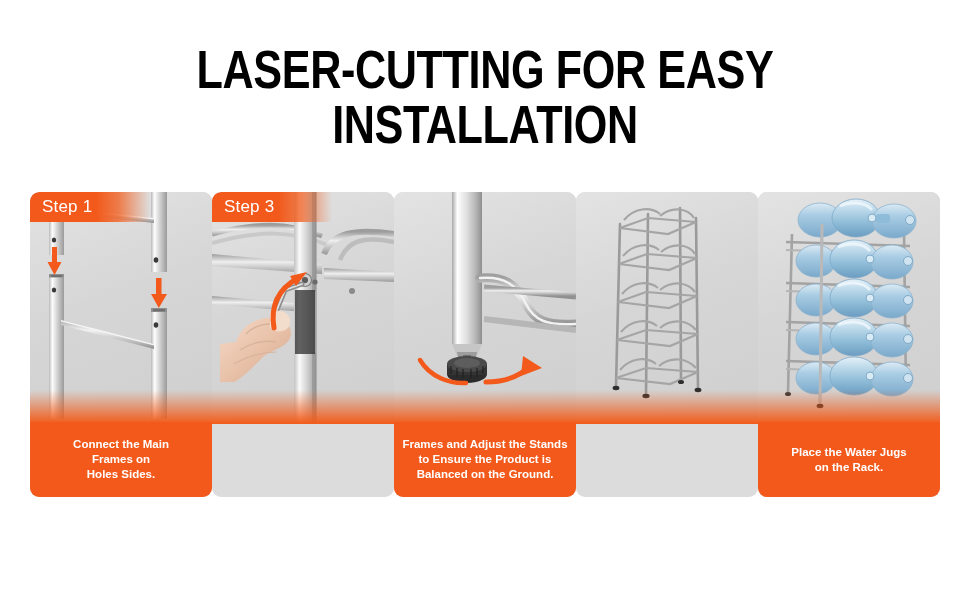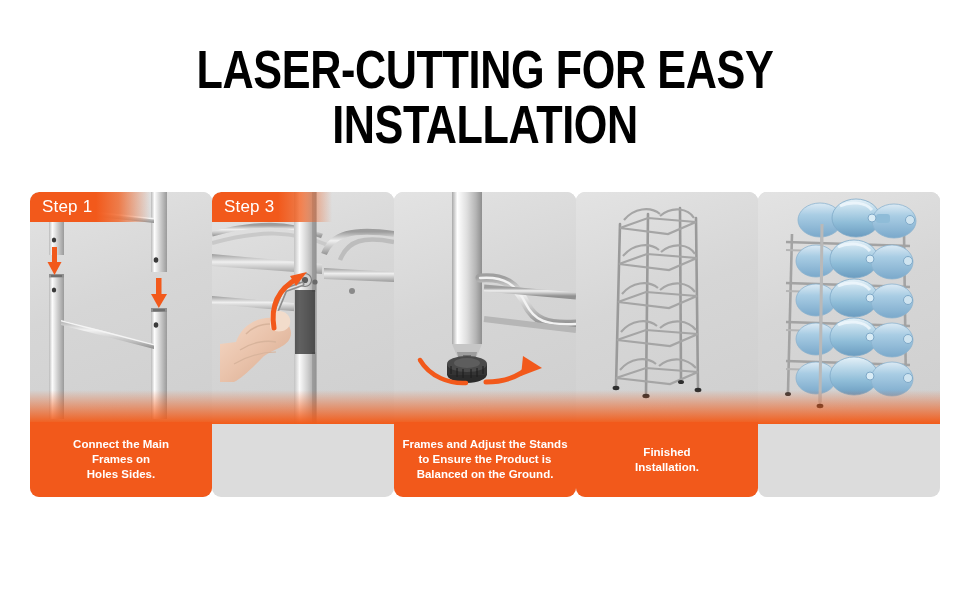--- a/index.html
+++ b/index.html
@@ -304,22 +304,20 @@
 
         <g fill="#2f2f2f">
           <ellipse cx="40" cy="196" rx="3.4" ry="2.2"></ellipse>
           <ellipse cx="70" cy="204" rx="3.6" ry="2.2"></ellipse>
           <ellipse cx="122" cy="198" rx="3.4" ry="2.2"></ellipse>
           <ellipse cx="105" cy="190" rx="3" ry="2"></ellipse>
         </g>
       </svg>
       <div class="photo-fade"></div>
     </div>
-    <div class="caption">Finished
-Installation.</div>
   </div>
 
   <div class="step-card">
     <div class="card-photo">
       <svg class="art" viewBox="0 0 182 232">
         <defs>
           <linearGradient id="jug" x1="0" y1="0" x2="0" y2="1">
             <stop offset="0" stop-color="#e5f1f8"></stop>
               <stop offset="0.28" stop-color="#bcd9ea"></stop>
             <stop offset="0.62" stop-color="#8fbdd8"></stop>
@@ -393,15 +391,17 @@
             <circle cx="112" cy="26" r="4" fill="#d9ecf6" stroke="#7fa9c8"></circle>
           </g>
         </g>
 
         <line x1="64" y1="32" x2="62" y2="212" stroke="#b9b9b9" stroke-width="3"></line>
         <ellipse cx="62" cy="214" rx="3.4" ry="2.2" fill="#2f2f2f"></ellipse>
         <ellipse cx="30" cy="202" rx="3" ry="2" fill="#3a3a3a"></ellipse>
       </svg>
       <div class="photo-fade"></div>
     </div>
+    <div class="caption">Place the Water Jugs
+on the Rack.</div>
   </div>
 
 </div>
 
 </body></html>

